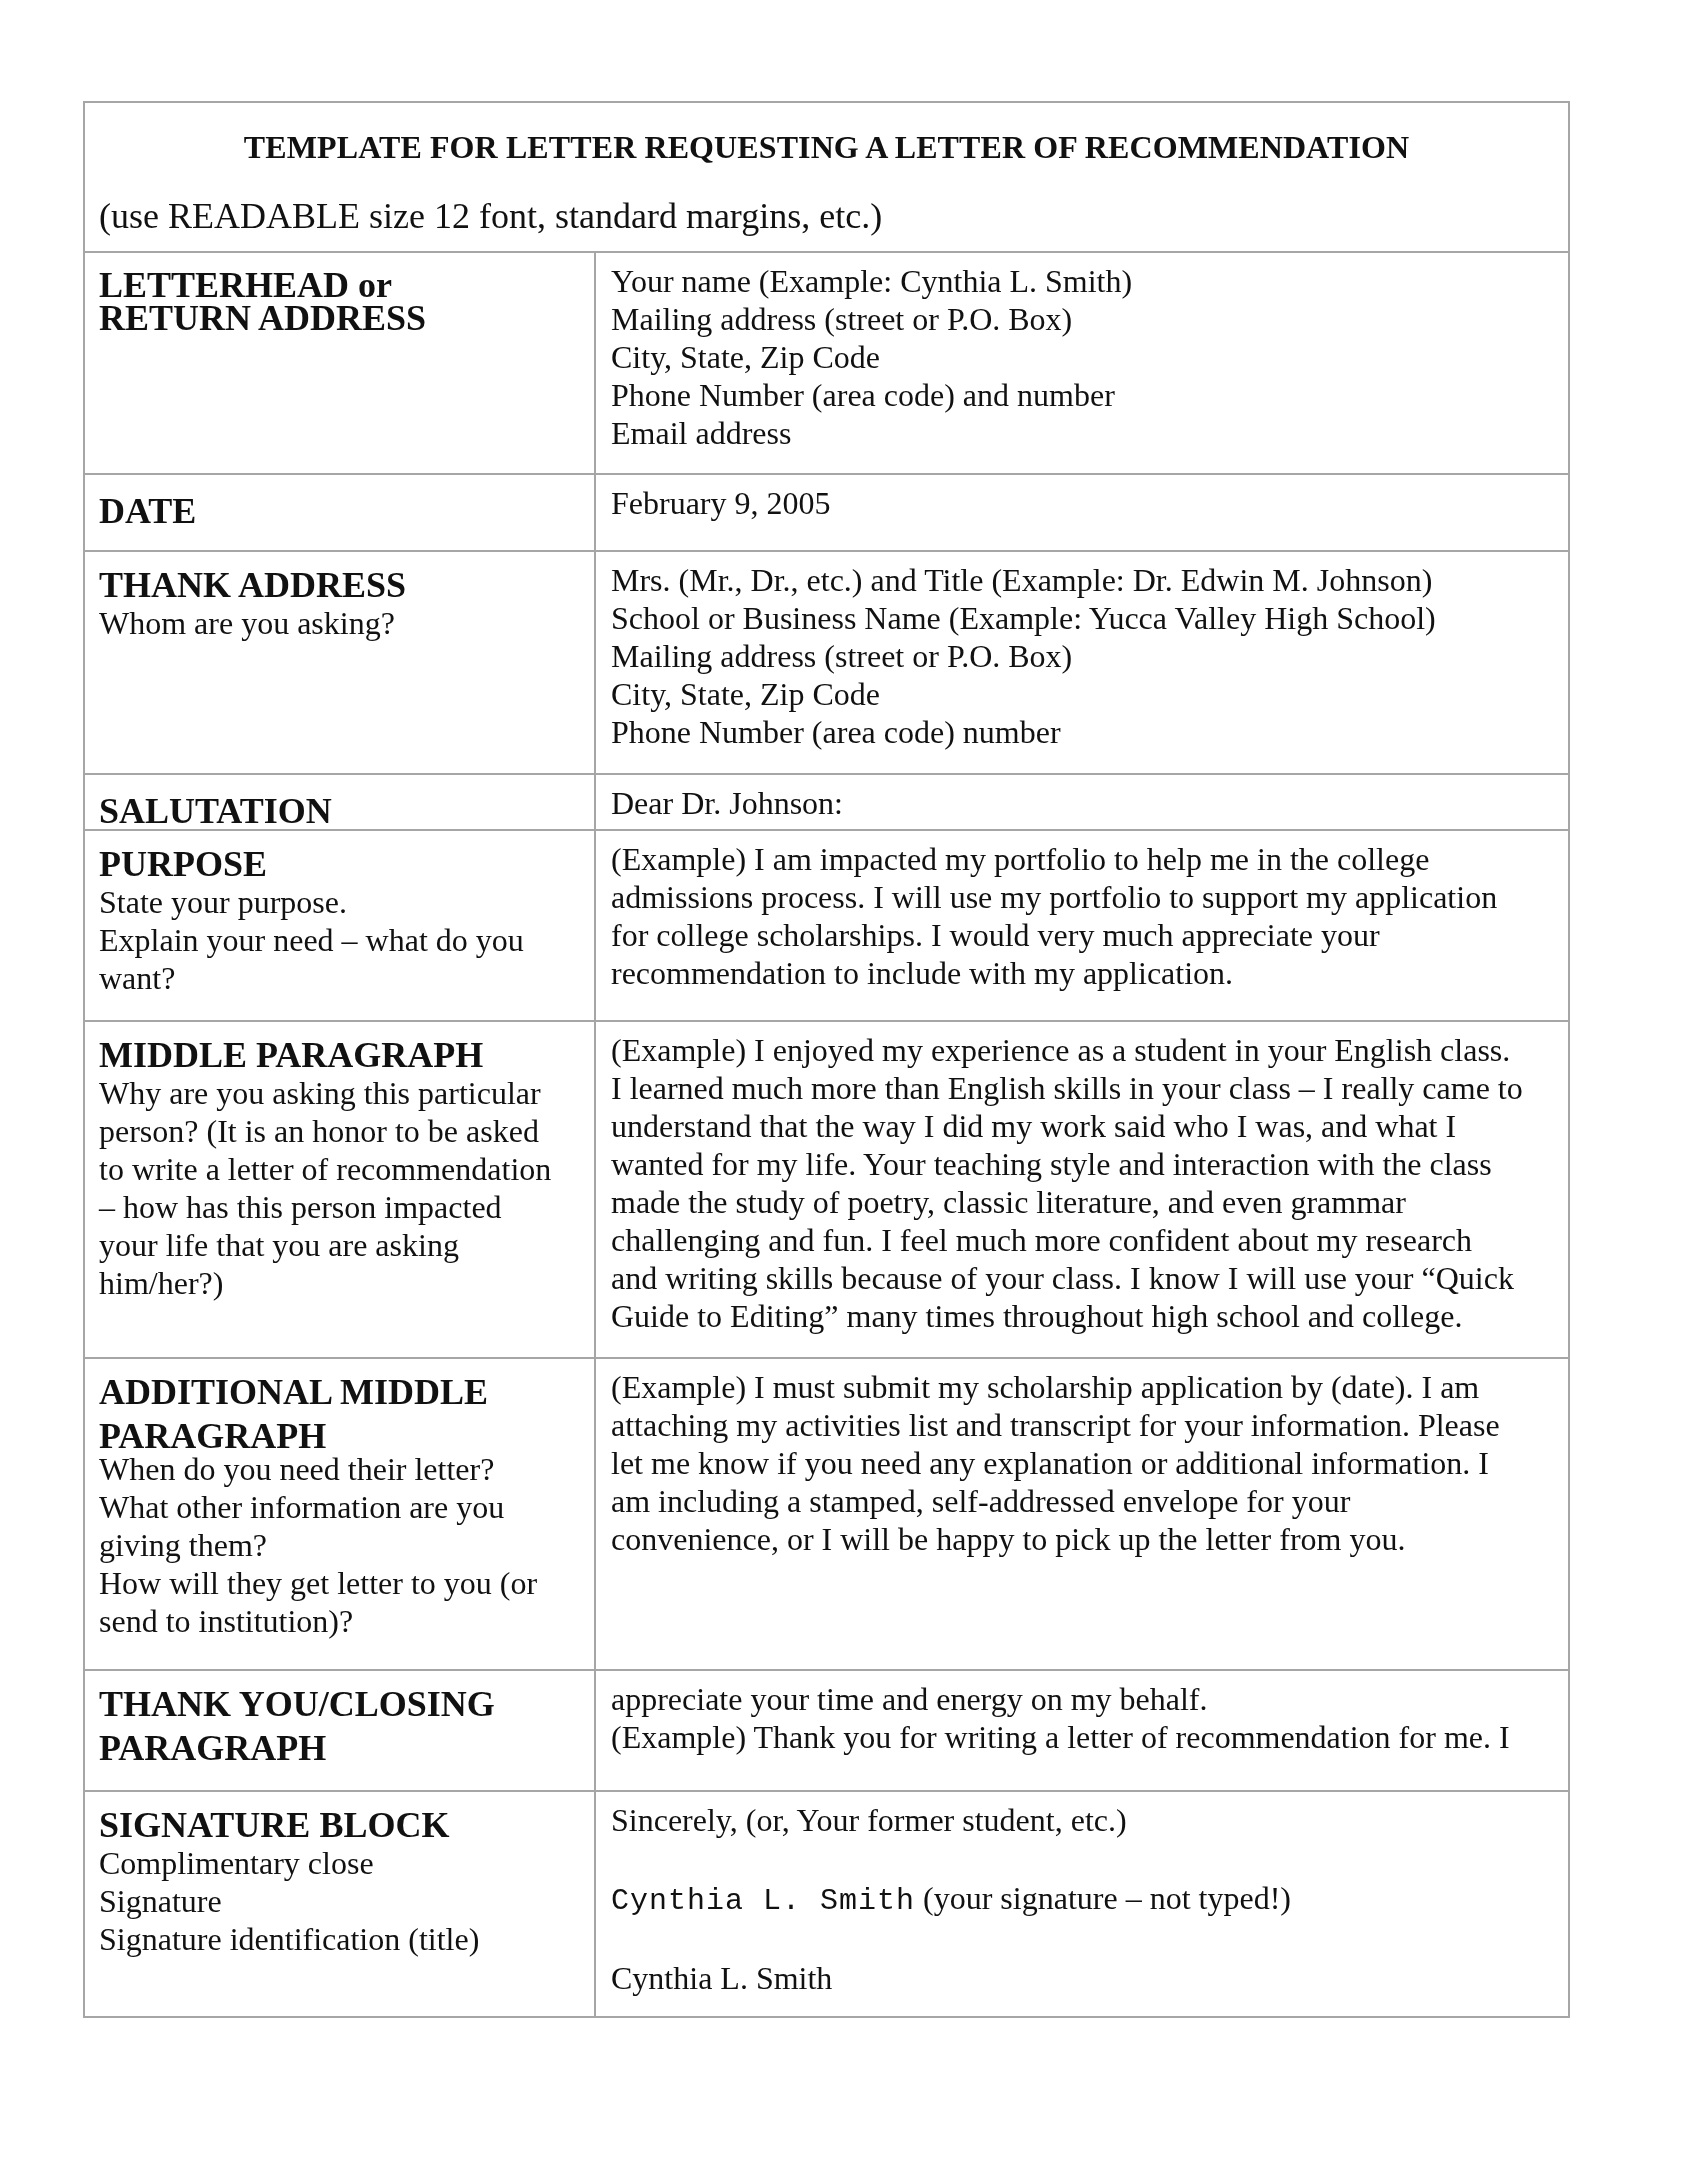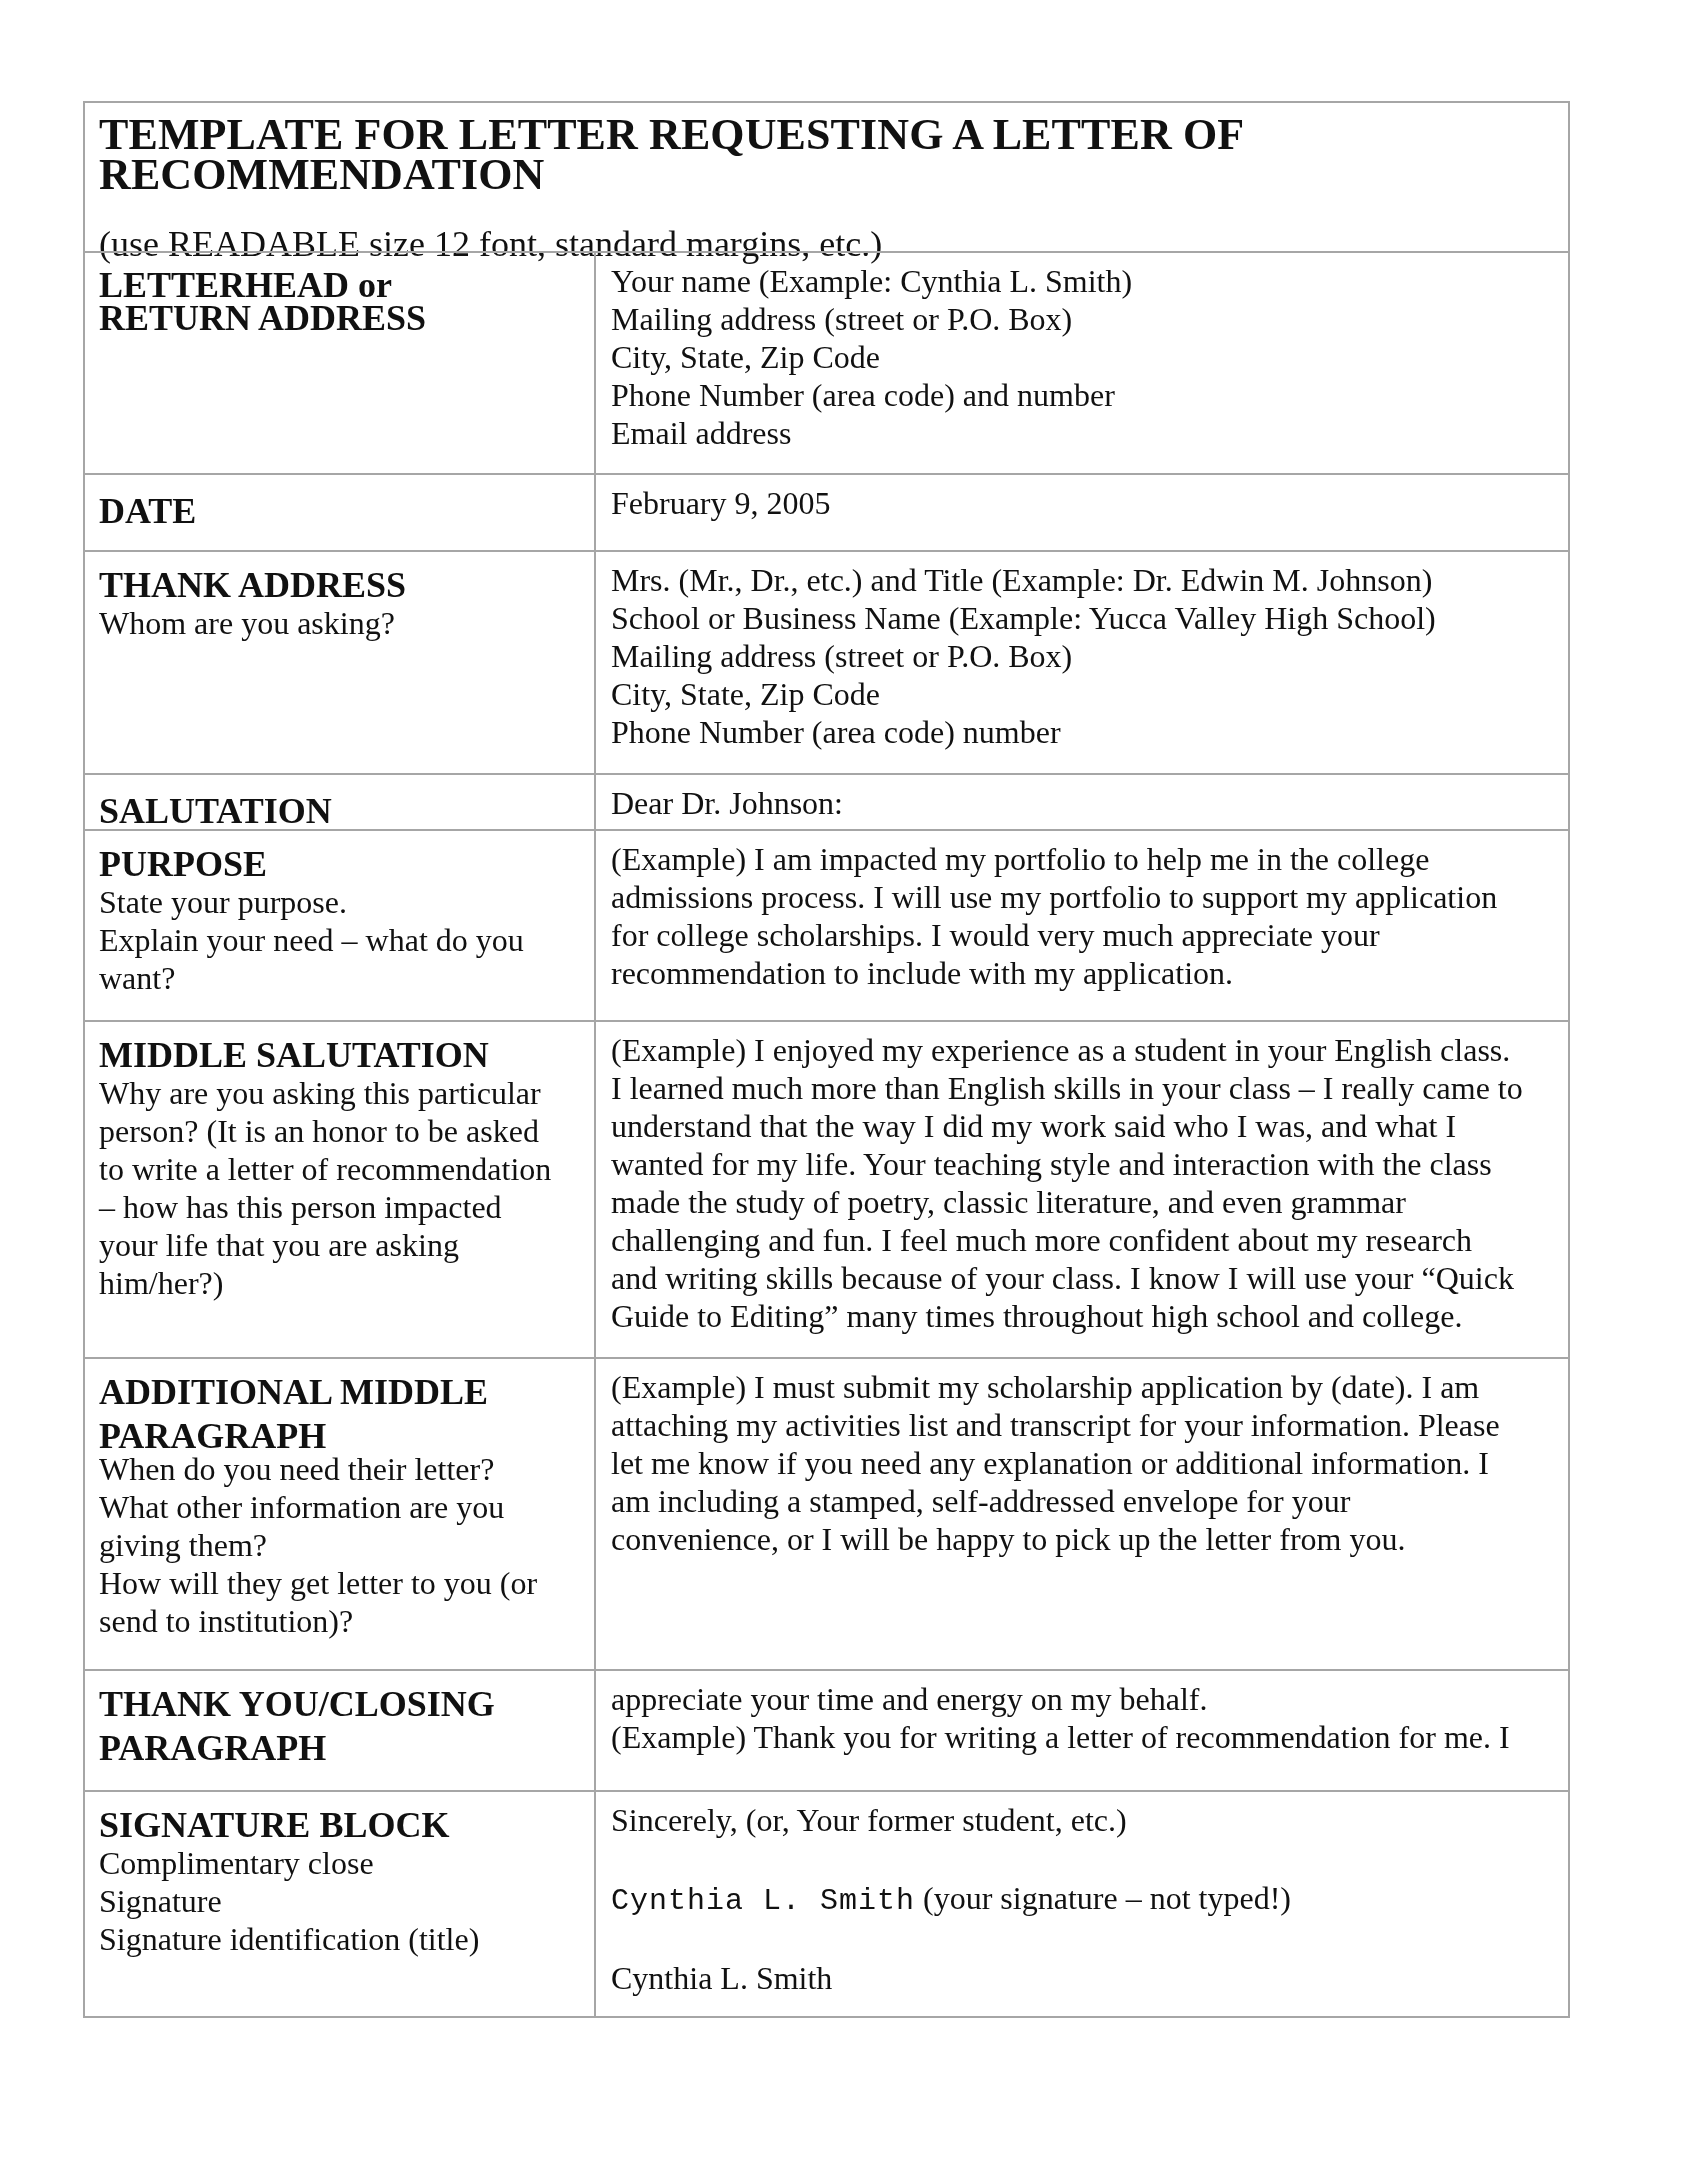--- a/index.html
+++ b/index.html
@@ -3,21 +3,21 @@
 <meta charset="utf-8">
 <style>
   html, body { margin: 0; padding: 0; background: #ffffff; }
   body { width: 1683px; height: 2178px; position: relative; overflow: hidden;
          font-family: "Liberation Serif", "DejaVu Serif", serif; color: #111; }
   .tbl { position: absolute; left: 83px; top: 101px; width: 1487px;
          border: 2px solid #a6a6a6; box-sizing: border-box; }
   .row { position: relative; border-top: 2px solid #a6a6a6; box-sizing: border-box; display: flex; }
   .row:first-child { border-top: none; }
   .hdr { display: block; padding: 0 14px; }
-  .hdr .title { font-weight: bold; font-size: 44px; line-height: 40px; padding-top: 12px; letter-spacing: 0.1px; }
+  .hdr .title { font-weight: bold; font-size: 32px; line-height: 40px; padding-top: 24px; letter-spacing: 0.1px; text-align: center; }
   .hdr .sub { font-size: 36px; line-height: 40px; padding-top: 29px; }
   .lc { width: 511px; box-sizing: border-box; border-right: 2px solid #a6a6a6; padding: 10px 14px 1px 14px; }
   .rc { flex: 1; box-sizing: border-box; padding: 9px 14px 0 15px; }
   .lh { font-weight: bold; font-size: 36px; line-height: 44px; margin-top: 1px; }
   .ls { font-size: 32px; line-height: 38px; margin-top: -3px; }
   .rt { font-size: 32px; line-height: 38px; }
   .mono { font-family: "Liberation Mono", "DejaVu Sans Mono", monospace; font-size: 30px; letter-spacing: 1px; }
 </style>
 </head>
 <body>
@@ -85,21 +85,21 @@
     <div class="rc">
       <div class="rt">(Example) I am impacted my portfolio to help me in the college</div>
       <div class="rt">admissions process. I will use my portfolio to support my application</div>
       <div class="rt">for college scholarships. I would very much appreciate your</div>
       <div class="rt">recommendation to include with my application.</div>
     </div>
   </div>
 
   <div class="row" style="height:337px;">
     <div class="lc">
-      <div class="lh">MIDDLE SALUTATION</div>
+      <div class="lh">MIDDLE PARAGRAPH</div>
       <div class="ls">Why are you asking this particular</div>
       <div class="ls" style="margin-top:0;">person? (It is an honor to be asked</div>
       <div class="ls" style="margin-top:0;">to write a letter of recommendation</div>
       <div class="ls" style="margin-top:0;">– how has this person impacted</div>
       <div class="ls" style="margin-top:0;">your life that you are asking</div>
       <div class="ls" style="margin-top:0;">him/her?)</div>
     </div>
     <div class="rc">
       <div class="rt">(Example) I enjoyed my experience as a student in your English class.</div>
       <div class="rt">I learned much more than English skills in your class – I really came to</div>

